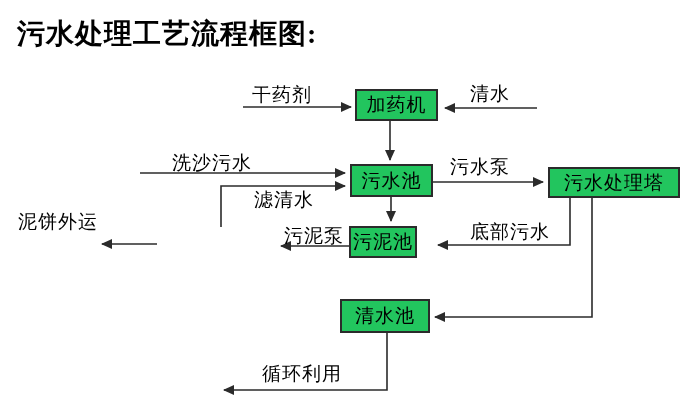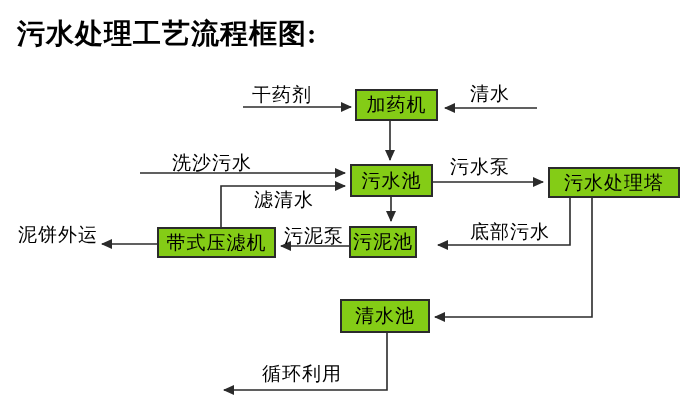--- a/index.html
+++ b/index.html
@@ -23,21 +23,21 @@
     font-size: 28px;
     font-weight: bold;
     color: #000000;
     letter-spacing: 1px;
     white-space: nowrap;
   }
   .node {
     position: absolute;
     box-sizing: border-box;
     border: 2px solid #2b2b2b;
-    background: #84cc16;
+    background: #22c55e;
     display: flex;
     align-items: center;
     justify-content: center;
     font-size: 19px;
     color: #000000;
     letter-spacing: 1px;
     white-space: nowrap;
   }
   .flow-label {
     position: absolute;
@@ -55,21 +55,21 @@
   .n-press    { left: 157px; top: 227px; width: 119px; height: 31px; }
   .n-clean    { left: 340px; top: 299px; width:  90px; height: 34px; }
   
   .l-dry      { left: 252px; top:  85px; }
   .l-cw       { left: 470px; top:  84px; }
   .l-sand     { left: 172px; top: 153px; }
   .l-spump    { left: 450px; top: 157px; }
   .l-filtered { left: 254px; top: 190px; }
   .l-slpump   { left: 284px; top: 226px; text-align: right; }
   .l-bottom   { left: 470px; top: 222px; }
-  .l-mudcake  { left:  18px; top: 225px; }
+  .l-mudcake  { left:  18px; top: 212px; }
   .l-recycle  { left: 262px; top: 364px; }
 </style>
 </head>
 <body>
 
 <div class="canvas">
 
   <svg class="wires" viewBox="0 0 700 420" xmlns="http://www.w3.org/2000/svg">
     <defs>
       <marker id="ar" markerWidth="12" markerHeight="10" refX="10" refY="5" orient="auto" markerUnits="userSpaceOnUse">
@@ -91,21 +91,20 @@
       <path d="M387,333 V390 H224" marker-end="url(#ar)"></path>
     </g>
   </svg>
 
   <div class="title">污水处理工艺流程框图:</div>
 
   <div class="node n-dosing">加药机</div>
   <div class="node n-sewage">污水池</div>
   <div class="node n-tower">污水处理塔</div>
   <div class="node n-sludge">污泥池</div>
-  <div class="node n-press">带式压滤机</div>
   <div class="node n-clean">清水池</div>
 
   <div class="flow-label l-dry">干药剂</div>
   <div class="flow-label l-cw">清水</div>
   <div class="flow-label l-sand">洗沙污水</div>
   <div class="flow-label l-filtered">滤清水</div>
   <div class="flow-label l-spump">污水泵</div>
   <div class="flow-label l-bottom">底部污水</div>
   <div class="flow-label l-slpump">污泥泵</div>
   <div class="flow-label l-mudcake">泥饼外运</div>

